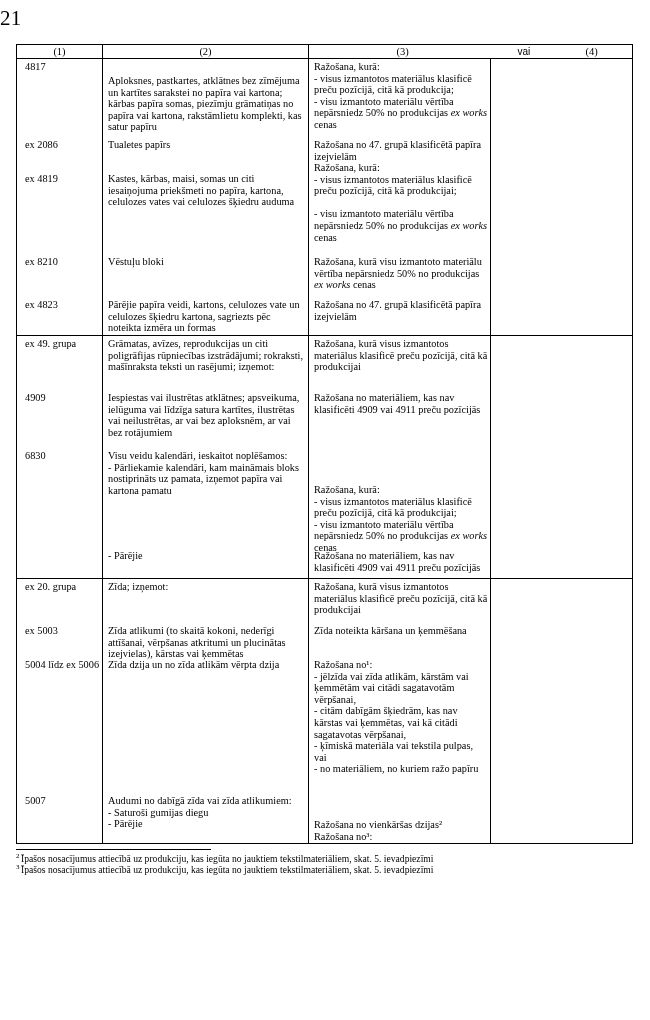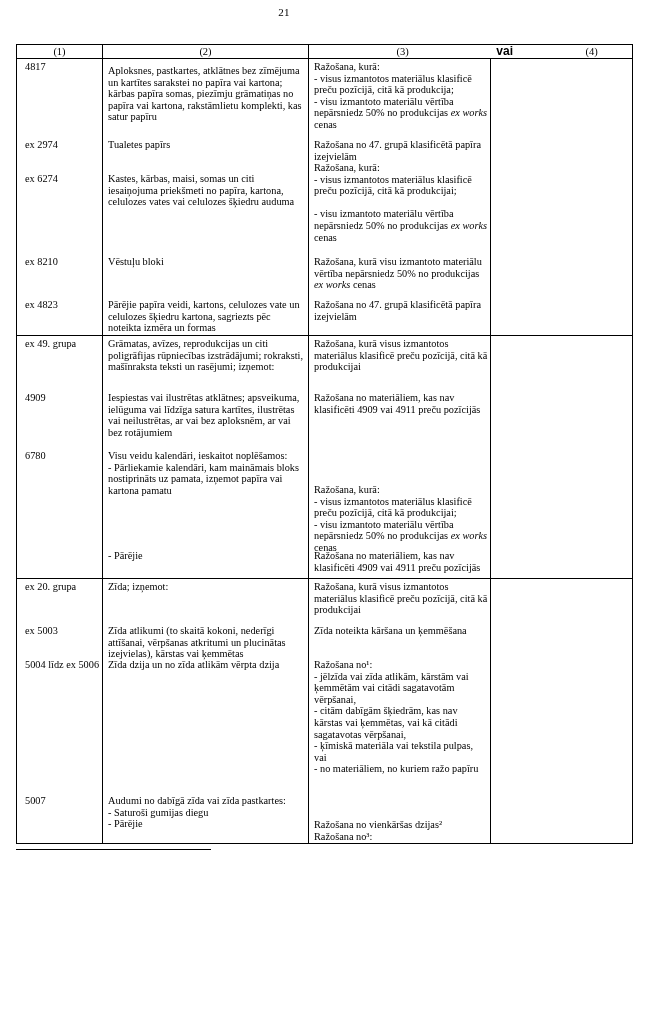--- a/index.html
+++ b/index.html
@@ -19,22 +19,22 @@
     position: absolute;
     left: 0; top: 0;
     width: 650px;
     height: 1020px;
   }
   .page-number {
     position: absolute;
     left: 0;
     top: 6px;
     width: 568px;
-    text-align: center;
-    font-size: 11px;
+    text-align: left;
+    font-size: 21px;
     letter-spacing: 0.3px;
   }
 
   
   .tbl {
     position: absolute;
     left: 16px;
     top: 44px;
     width: 616px;
     border-collapse: collapse;
@@ -63,24 +63,24 @@
     left: 0;
     top: 0;
     width: 58%;
     text-align: center;
   }
   .hdr .h34 .lblvai {
     position: absolute;
     left: 58%;
     top: 0;
     width: 17%;
-    text-align: left;
-    font-weight: bold;
+    text-align: center;
+    font-weight: normal;
     font-family: "Liberation Sans", sans-serif;
-    font-size: 12px;
+    font-size: 10px;
   }
   .hdr .h34 .lbl4 {
     position: absolute;
     left: 75%;
     top: 0;
     width: 25%;
     text-align: center;
   }
 
   .c1 { width: 86px; }
@@ -152,29 +152,29 @@
           <span class="lbl3">(3)</span>
           <span class="lblvai">vai</span>
           <span class="lbl4">(4)</span>
         </td>
       </tr>
 
       <tr>
         <td class="c1">
           <div class="cellbox" style="height:276px">
             <span class="ln" style="top:2px">4817</span>
-            <span class="ln" style="top:80px">ex 2974</span>
-            <span class="ln" style="top:114px">ex 6274</span>
+            <span class="ln" style="top:80px">ex 2086</span>
+            <span class="ln" style="top:114px">ex 4819</span>
             <span class="ln" style="top:197px">ex 8210</span>
             <span class="ln" style="top:240px">ex 4823</span>
           </div>
         </td>
         <td class="c2">
           <div class="cellbox" style="height:276px">
-            <span class="ln" style="top:6px">Aploksnes, pastkartes, atklātnes bez zīmējuma un kartītes sarakstei no papīra vai kartona; kārbas papīra somas, piezīmju grāmatiņas no papīra vai kartona, rakstāmlietu komplekti, kas satur papīru</span>
+            <span class="ln" style="top:16px">Aploksnes, pastkartes, atklātnes bez zīmējuma un kartītes sarakstei no papīra vai kartona; kārbas papīra somas, piezīmju grāmatiņas no papīra vai kartona, rakstāmlietu komplekti, kas satur papīru</span>
             <span class="ln" style="top:80px">Tualetes papīrs</span>
             <span class="ln" style="top:114px">Kastes, kārbas, maisi, somas un citi iesaiņojuma priekšmeti no papīra, kartona, celulozes vates vai celulozes šķiedru auduma</span>
             <span class="ln" style="top:197px">Vēstuļu bloki</span>
             <span class="ln" style="top:240px">Pārējie papīra veidi, kartons, celulozes vate un celulozes šķiedru kartona, sagriezts pēc noteikta izmēra un formas</span>
           </div>
         </td>
         <td class="c3">
           <div class="cellbox" style="height:276px">
             <span class="ln" style="top:2px">Ražošana, kurā:<br>- visus izmantotos materiālus klasificē preču pozīcijā, citā kā produkcija;<br>- visu izmantoto materiālu vērtība nepārsniedz 50% no produkcijas <i class="ital">ex works</i> cenas</span>
             <span class="ln" style="top:80px">Ražošana no 47. grupā klasificētā papīra izejvielām</span>
@@ -188,21 +188,21 @@
             <span class="ln" style="top:2px"></span>
           </div>
         </td>
       </tr>
 
       <tr>
         <td class="c1">
           <div class="cellbox" style="height:242px">
             <span class="ln" style="top:2px">ex 49. grupa</span>
             <span class="ln" style="top:56px">4909</span>
-            <span class="ln" style="top:114px">6780</span>
+            <span class="ln" style="top:114px">6830</span>
             <span class="ln" style="top:214px"></span>
           </div>
         </td>
         <td class="c2">
           <div class="cellbox" style="height:242px">
             <span class="ln" style="top:2px">Grāmatas, avīzes, reprodukcijas un citi poligrāfijas rūpniecības izstrādājumi; rokraksti, mašīnraksta teksti un rasējumi; izņemot:</span>
             <span class="ln" style="top:56px">Iespiestas vai ilustrētas atklātnes; apsveikuma, ielūguma vai līdzīga satura kartītes, ilustrētas vai neilustrētas, ar vai bez aploksnēm, ar vai bez rotājumiem</span>
             <span class="ln" style="top:114px">Visu veidu kalendāri, ieskaitot noplēšamos:
 - Pārliekamie kalendāri, kam maināmais bloks nostiprināts uz pamata, izņemot papīra vai kartona pamatu</span>
             <span class="ln" style="top:214px">- Pārējie</span>
@@ -230,21 +230,21 @@
             <span class="ln" style="top:46px">ex 5003</span>
             <span class="ln" style="top:80px">5004 līdz ex 5006</span>
             <span class="ln" style="top:216px">5007</span>
           </div>
         </td>
         <td class="c2">
           <div class="cellbox" style="height:264px">
             <span class="ln" style="top:2px">Zīda; izņemot:</span>
             <span class="ln" style="top:46px">Zīda atlikumi (to skaitā kokoni, nederīgi attīšanai, vērpšanas atkritumi un plucinātas izejvielas), kārstas vai ķemmētas</span>
             <span class="ln" style="top:80px">Zīda dzija un no zīda atlikām vērpta dzija</span>
-            <span class="ln" style="top:216px">Audumi no dabīgā zīda vai zīda pastkartes:
+            <span class="ln" style="top:216px">Audumi no dabīgā zīda vai zīda atlikumiem:
 - Saturoši gumijas diegu
 - Pārējie</span>
           </div>
         </td>
         <td class="c3">
           <div class="cellbox" style="height:264px">
             <span class="ln" style="top:2px">Ražošana, kurā visus izmantotos materiālus klasificē preču pozīcijā, citā kā produkcijai</span>
             <span class="ln" style="top:46px">Zīda noteikta kāršana un ķemmēšana</span>
             <span class="ln" style="top:80px">Ražošana no¹:<br>- jēlzīda vai zīda atlikām, kārstām vai ķemmētām vai citādi sagatavotām vērpšanai,<br>- citām dabīgām šķiedrām, kas nav kārstas vai ķemmētas, vai kā citādi sagatavotas vērpšanai,<br>- ķīmiskā materiāla vai tekstila pulpas, vai<br>- no materiāliem, no kuriem ražo papīru</span>
             <span class="ln" style="top:240px">Ražošana no vienkāršas dzijas²<br>Ražošana no³:</span>
@@ -255,15 +255,17 @@
             <span class="ln" style="top:2px"></span>
           </div>
         </td>
       </tr>
     </tbody>
   </table>
 
   <div class="fn-rule"></div>
 
   <div class="footnotes">
+    <div class="fn"><span class="fnmark">2</span><span>Īpašos nosacījumus attiecībā uz produkciju, kas iegūta no jauktiem tekstilmateriāliem, skat. 5. ievadpiezīmi</span></div>
+    <div class="fn"><span class="fnmark">3</span><span>Īpašos nosacījumus attiecībā uz produkciju, kas iegūta no jauktiem tekstilmateriāliem, skat. 5. ievadpiezīmi</span></div>
   </div>
 
 </div>
 
 </body></html>

